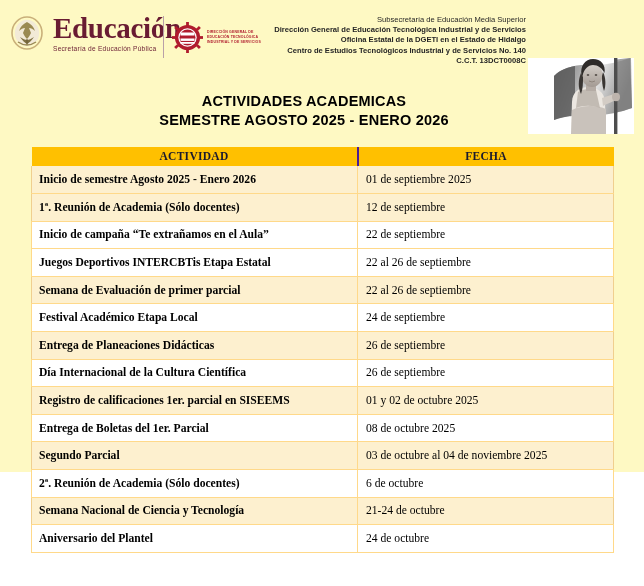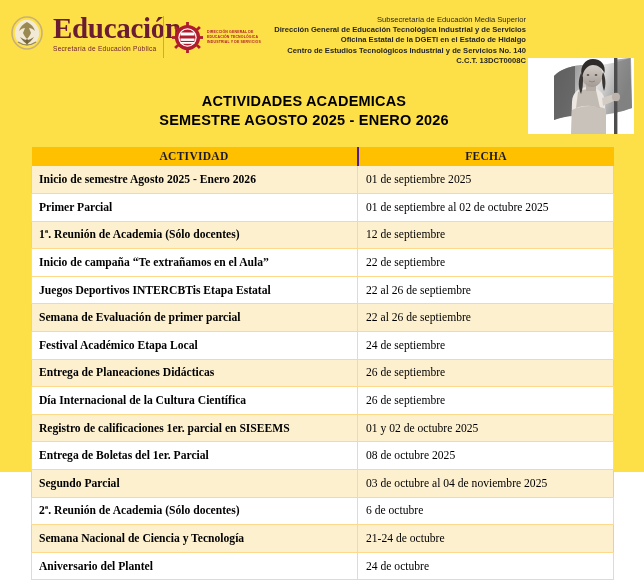--- a/index.html
+++ b/index.html
@@ -6,21 +6,21 @@
   html, body {
     margin: 0; padding: 0;
     width: 644px; height: 586px;
     background: #ffffff;
     font-family: "Liberation Sans", sans-serif;
     overflow: hidden;
   }
   #page {
     position: relative;
     width: 644px; height: 472px;
-    background: #fde047;
+    background: #fef9c3;
   }
 
   
   .letterhead {
     position: absolute;
     left: 0; top: 0;
     width: 644px; height: 76px;
   }
   .lh-left {
     position: absolute;
@@ -285,24 +285,20 @@
         <tr>
           <th class="th-act">ACTIVIDAD</th>
           <th class="th-fec">FECHA</th>
         </tr>
       </thead>
       <tbody id="tbody">
           <tr class="odd">
             <td class="act">Inicio de semestre  Agosto 2025 - Enero 2026</td>
             <td class="fec">01 de septiembre 2025</td>
           </tr>
-          <tr class="even">
-            <td class="act">Primer Parcial</td>
-            <td class="fec">01 de septiembre al 02 de octubre 2025</td>
-          </tr>
           <tr class="odd">
             <td class="act">1ª. Reunión de Academia (Sólo docentes)</td>
             <td class="fec">12 de septiembre</td>
           </tr>
           <tr class="even">
             <td class="act">Inicio de campaña “Te extrañamos en el Aula”</td>
             <td class="fec">22 de septiembre</td>
           </tr>
           <tr class="even">
             <td class="act">Juegos Deportivos INTERCBTis Etapa  Estatal</td>

